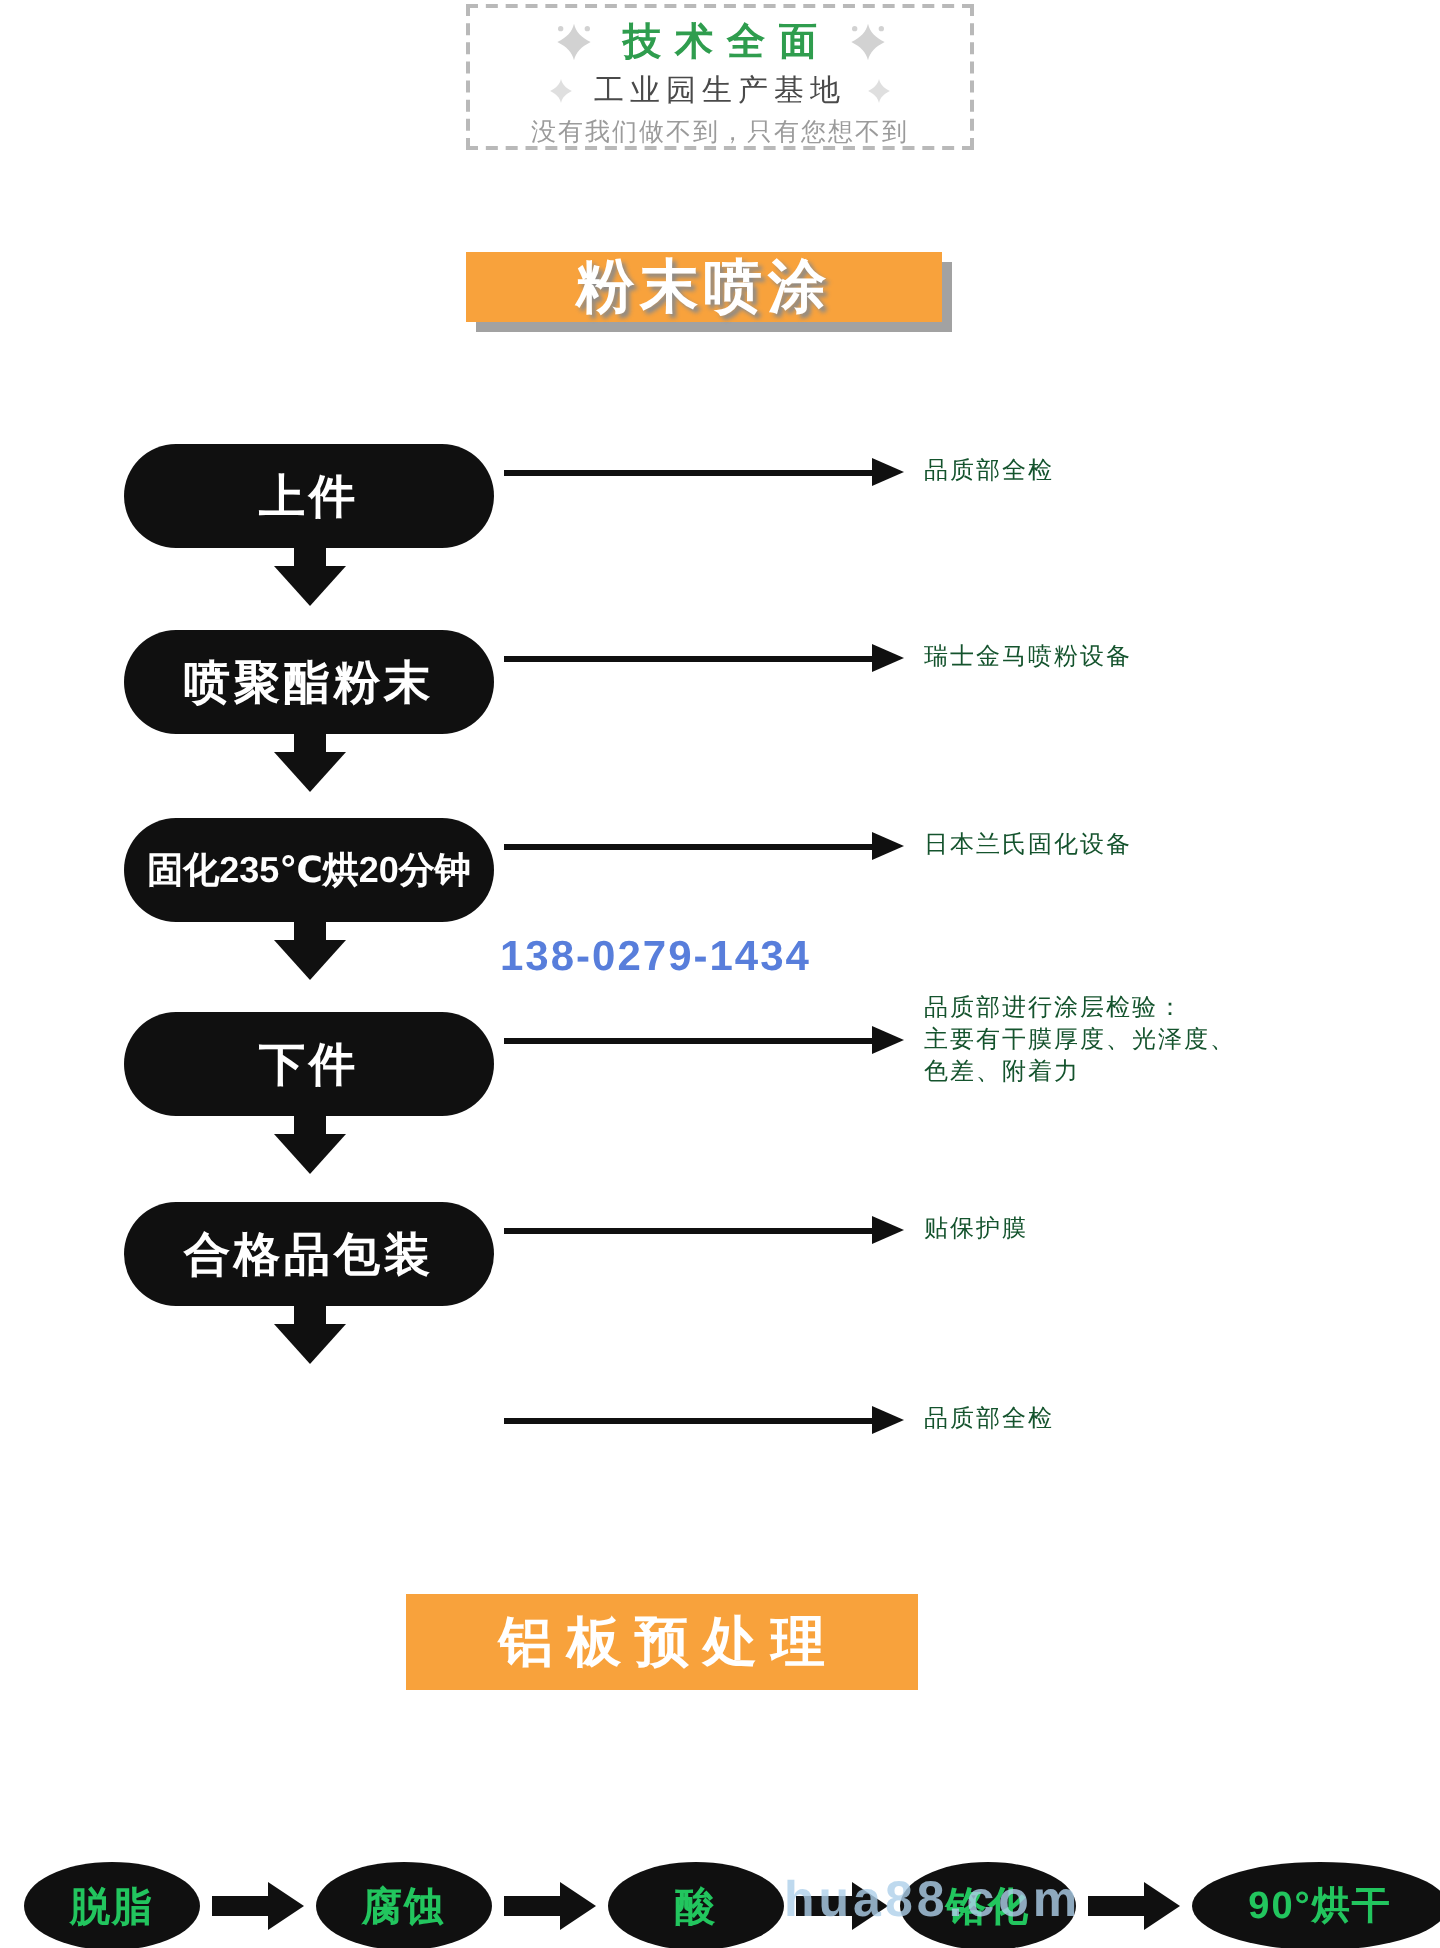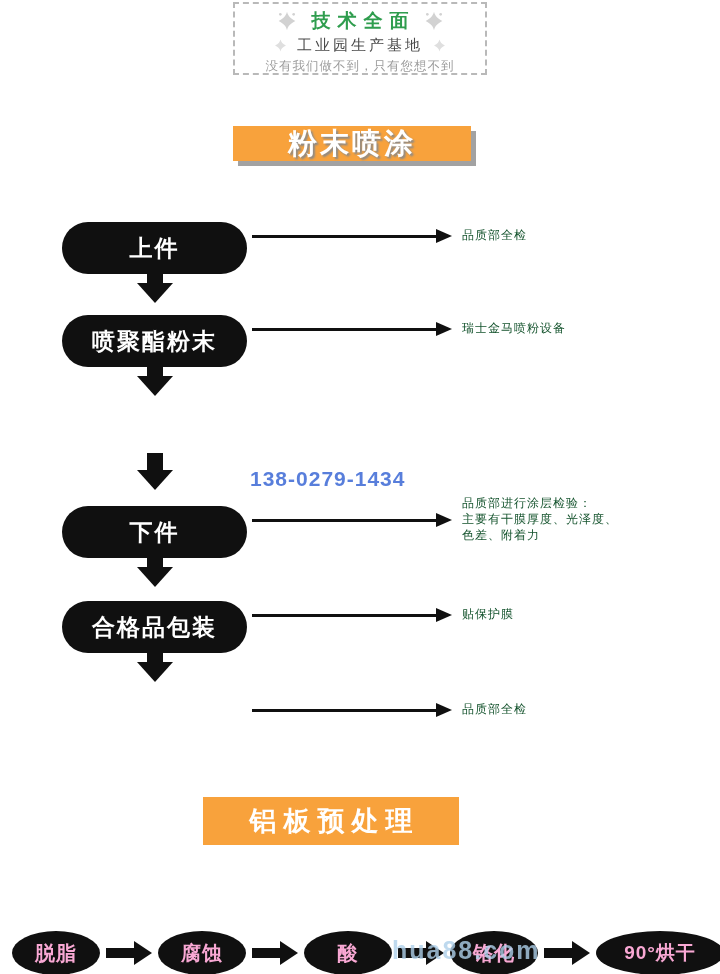--- a/index.html
+++ b/index.html
@@ -52,21 +52,21 @@
     border-left:18px solid transparent;border-right:18px solid transparent;border-top:20px solid var(--node-black);}
 
   
   .phone-mark{position:absolute;left:250px;top:467px;color:var(--phone-blue);opacity:.92;
     font-size:21px;font-weight:700;letter-spacing:1px;z-index:6;}
   .site-mark{position:absolute;left:392px;top:936px;color:#aed0ea;opacity:.8;
     font-size:25px;font-weight:700;letter-spacing:2px;z-index:6;}
 
   
   .pre-node{position:absolute;top:931px;width:88px;height:44px;background:var(--node-black);
-    border-radius:50%;color:#f9a8d4;font-weight:700;font-size:20px;
+    border-radius:50%;color:#22c55e;font-weight:700;font-size:20px;
     display:flex;align-items:center;justify-content:center;letter-spacing:1px;z-index:2;}
   .pre-node.wide{width:128px;font-size:19px;}
   .b-arrow{position:absolute;top:941px;width:46px;height:24px;z-index:2;}
   .b-arrow .shaft{position:absolute;left:0;top:7px;width:30px;height:10px;background:var(--node-black);display:block;}
   .b-arrow .head{position:absolute;left:28px;top:0;width:0;height:0;display:block;
     border-top:12px solid transparent;border-bottom:12px solid transparent;border-left:18px solid var(--node-black);}
 </style>
 </head>
 <body>
 
@@ -125,20 +125,30 @@
         <i class="line"></i>
         <i class="head"></i>
       </div>
     <div class="note">瑞士金马喷粉设备</div>
   </div>
   <div class="v-arrow" style="top:359px;">
       <i class="shaft"></i>
       <i class="head"></i>
     </div>
 
+  <div class="flow-row" style="top:397px;">
+    <div class="node small">
+      <span>固化235℃烘20分钟</span>
+    </div>
+    <div class="h-arrow">
+        <i class="line"></i>
+        <i class="head"></i>
+      </div>
+    <div class="note">日本兰氏固化设备</div>
+  </div>
   <div class="v-arrow" style="top:453px;">
       <i class="shaft"></i>
       <i class="head"></i>
     </div>
 
   <div class="phone-mark">138-0279-1434</div>
 
   <div class="flow-row" style="top:494px;">
     <div class="node">
       <span>下件</span>

